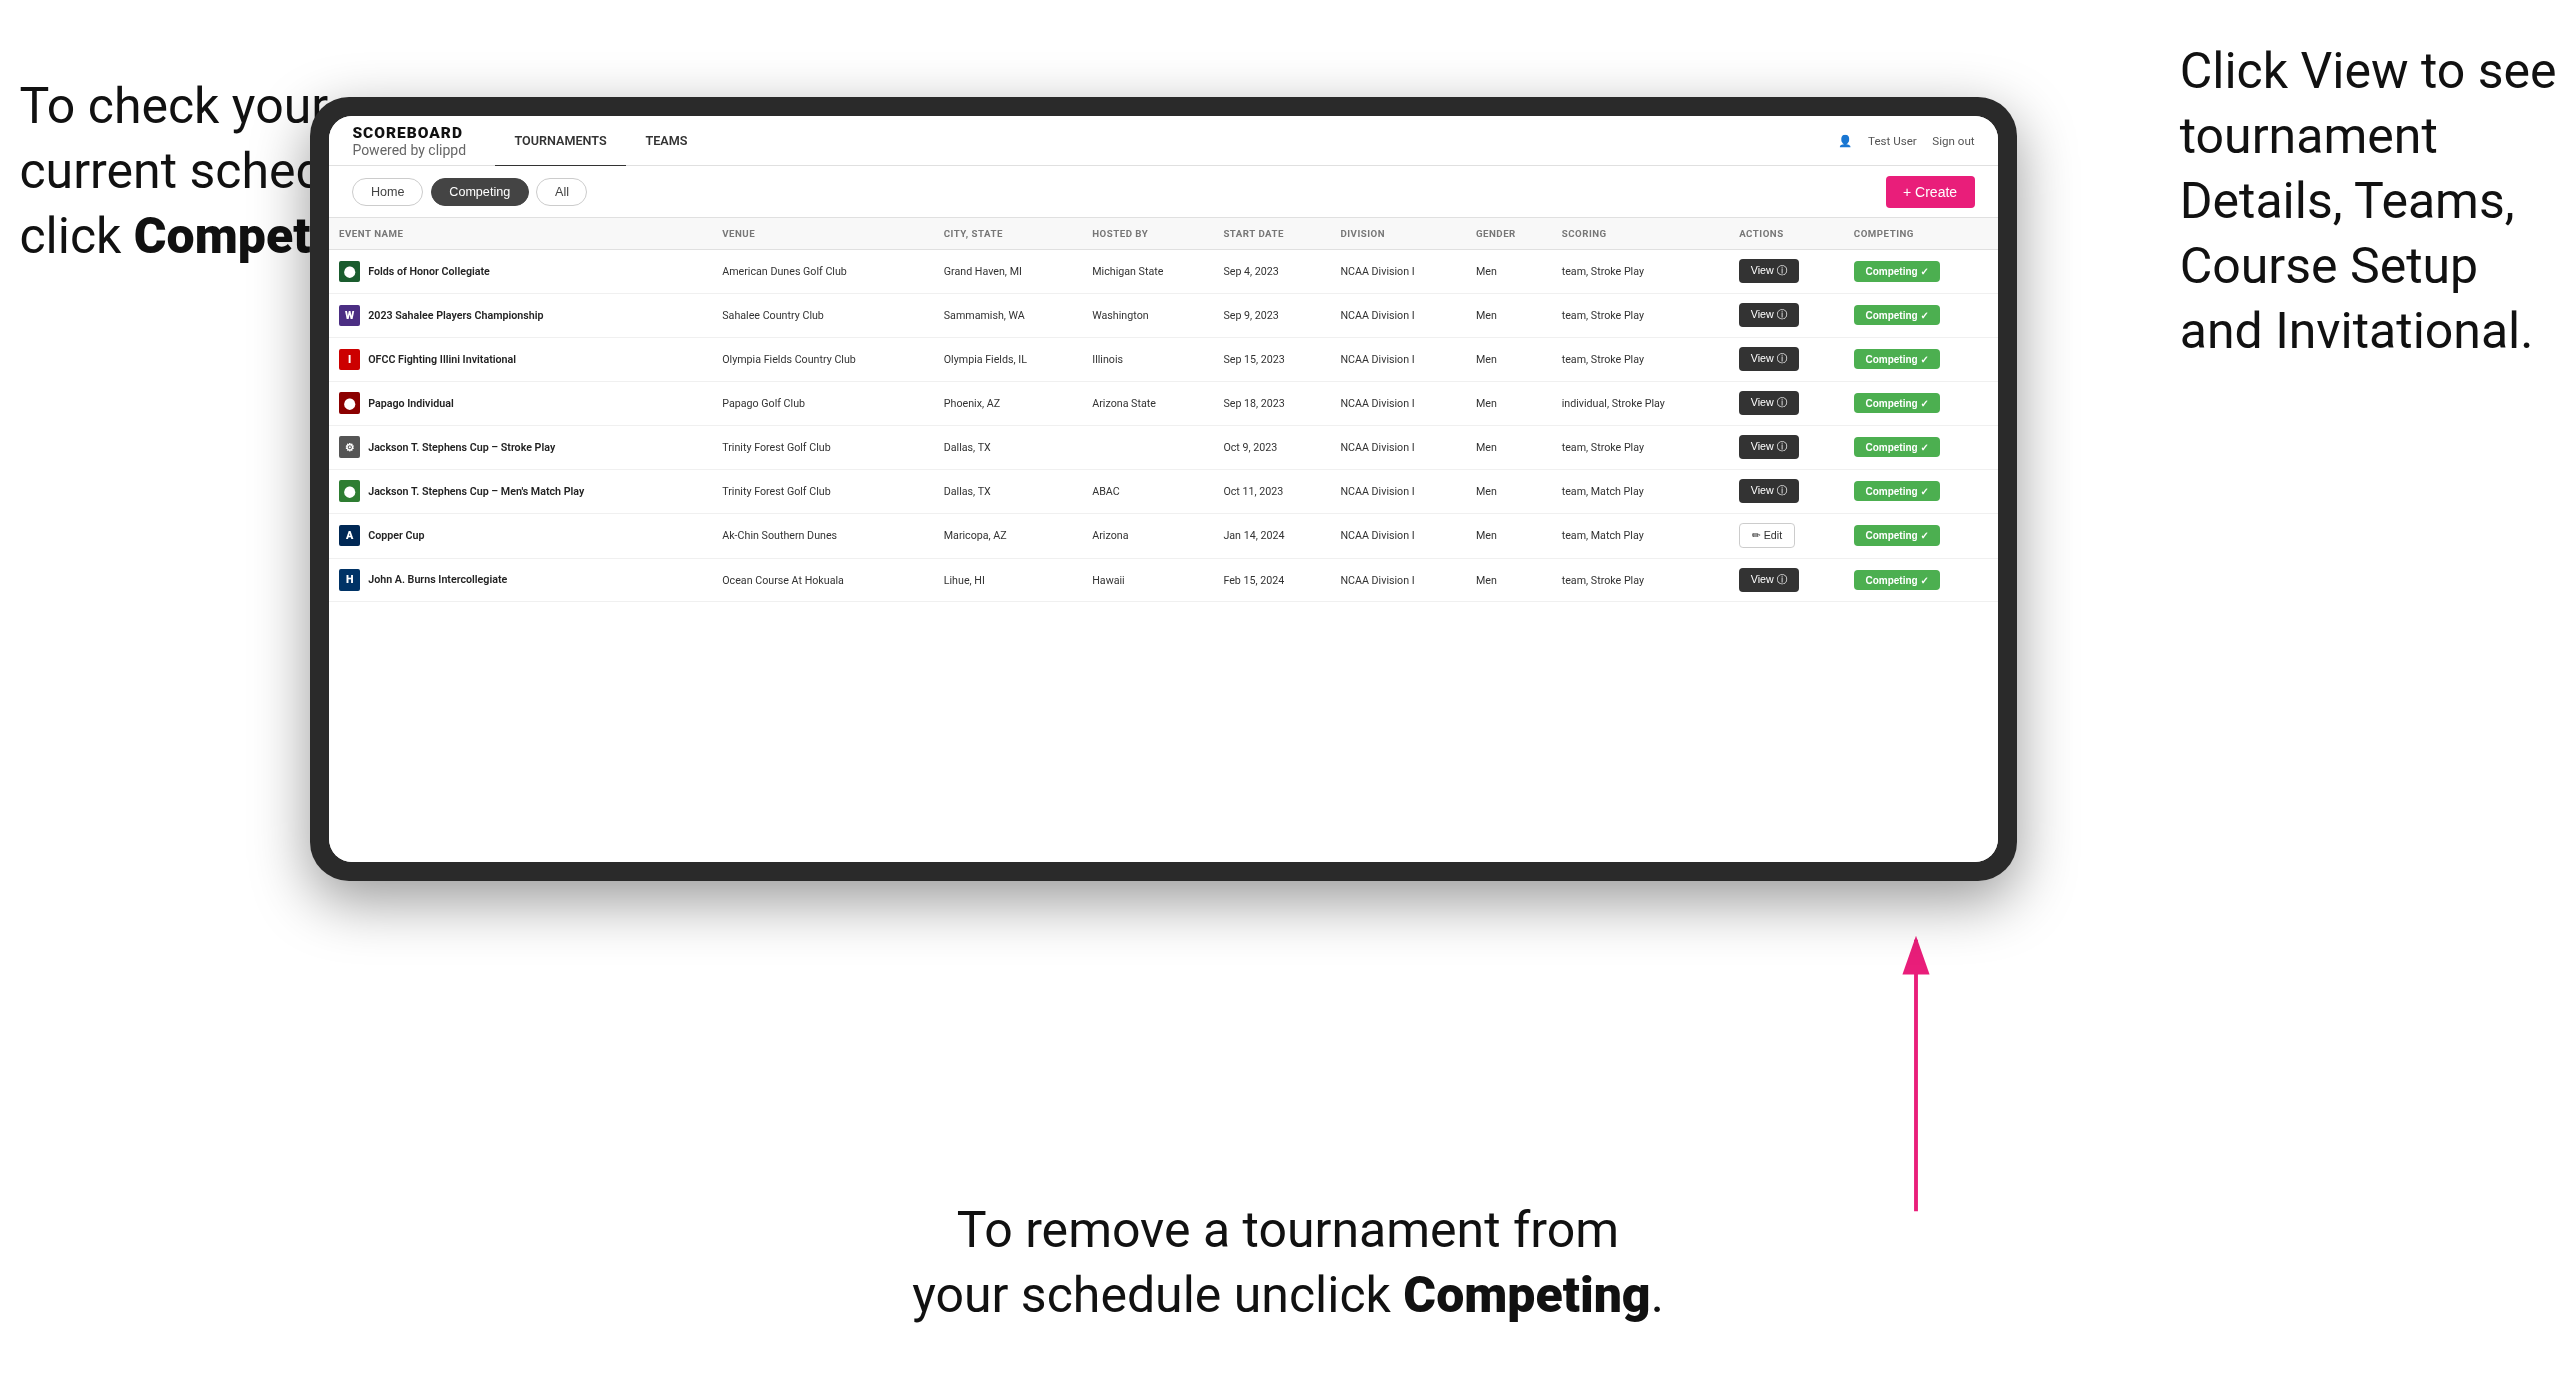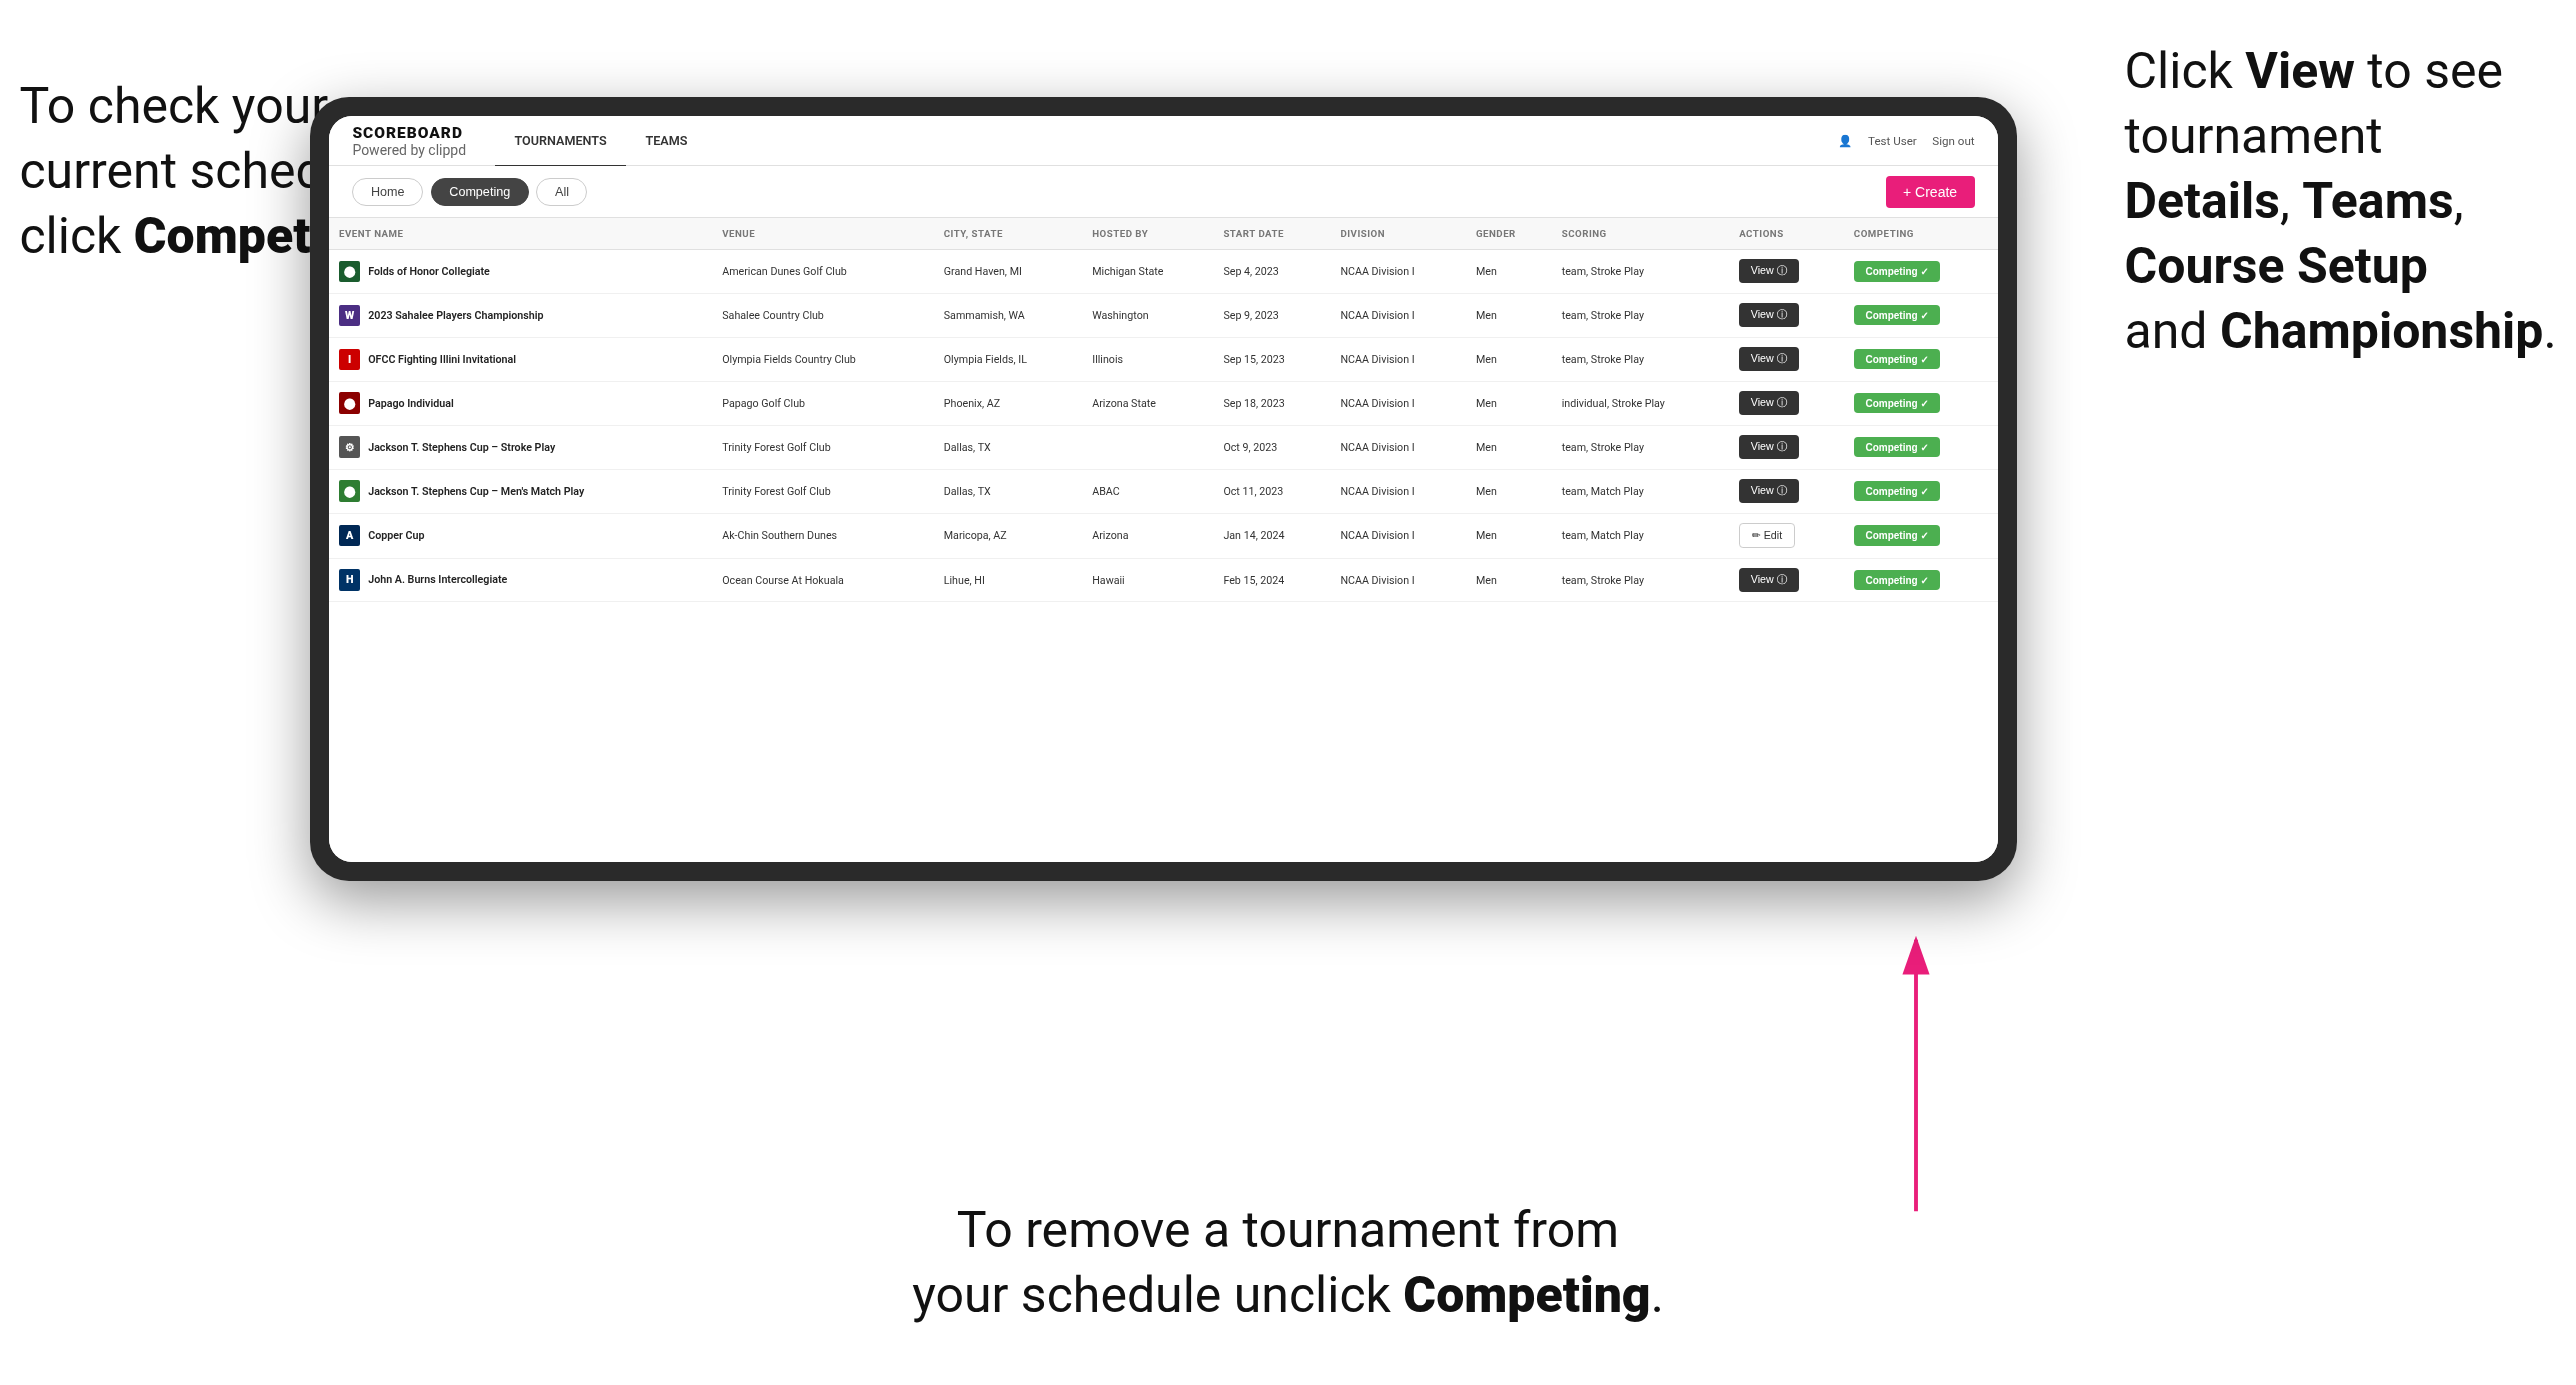--- a/index.html
+++ b/index.html
@@ -28,21 +28,21 @@
     .annotation-top-right {
       position: absolute;
       top: 39px;
       right: 19.4px;
       font-size: 50px;
       line-height: 1.3;
       color: #111;
       max-width: 582px;
       text-align: left;
     }
-    .annotation-top-right strong { font-weight: 700; }
+    .annotation-top-right strong { font-weight: 400; }
 
     .annotation-bottom {
       position: absolute;
       bottom: 68px;
       left: 0;
       right: 0;
       text-align: center;
       font-size: 50px;
       line-height: 1.3;
       color: #111;
@@ -287,21 +287,21 @@
   <span>To check your</span><br>
   <span>current schedule,</span><br>
   <span>click </span><strong>Competing</strong><span>.</span>
 </div>
 
 <div class="annotation-top-right">
   <span>Click </span><strong>View</strong><span> to see</span><br>
   <span>tournament</span><br>
   <strong>Details</strong><span>, </span><strong>Teams</strong><span>,</span><br>
   <strong>Course Setup</strong><br>
-  <span>and </span><strong>Championship</strong><span>.</span>
+  <span>and </span><strong>Invitational</strong><span>.</span>
 </div>
 
 <div class="annotation-bottom" style="position:absolute; bottom:58px; left:0; right:0; text-align:center;">
   <span>To remove a tournament from</span><br>
   <span>your schedule unclick </span><strong>Competing</strong><span>.</span>
 </div>
 
 <svg class="pink-arrow-svg" style="position:absolute; top:252px; left:291px; width:485px; height:116px;" viewBox="0 0 500 120" width="485" height="116">
   <defs>
     <marker id="arrowhead-left" markerWidth="10" markerHeight="7" refX="9" refY="3.5" orient="auto">

